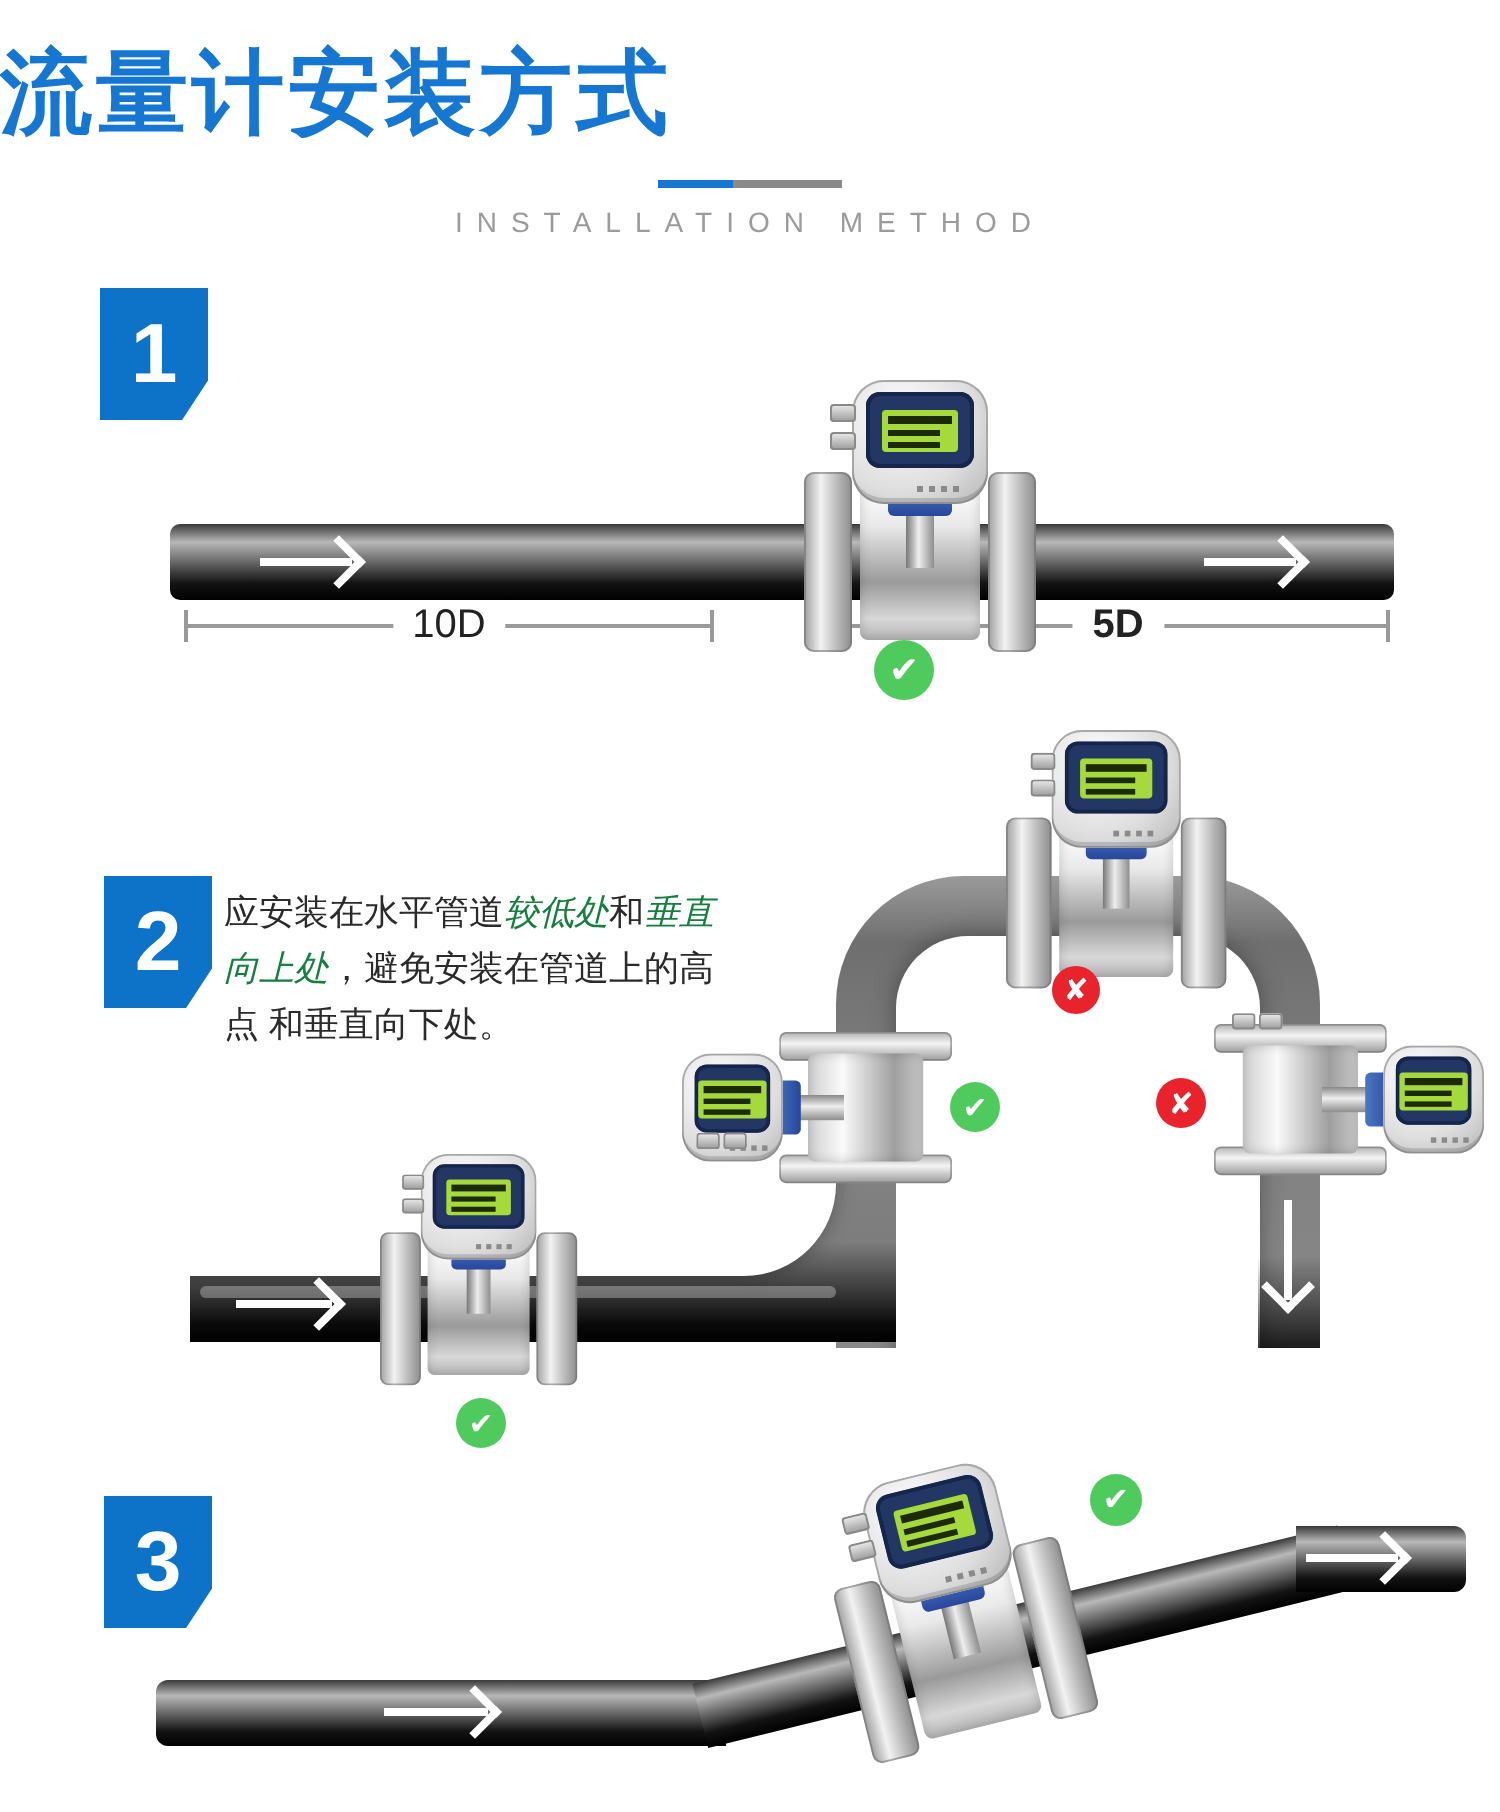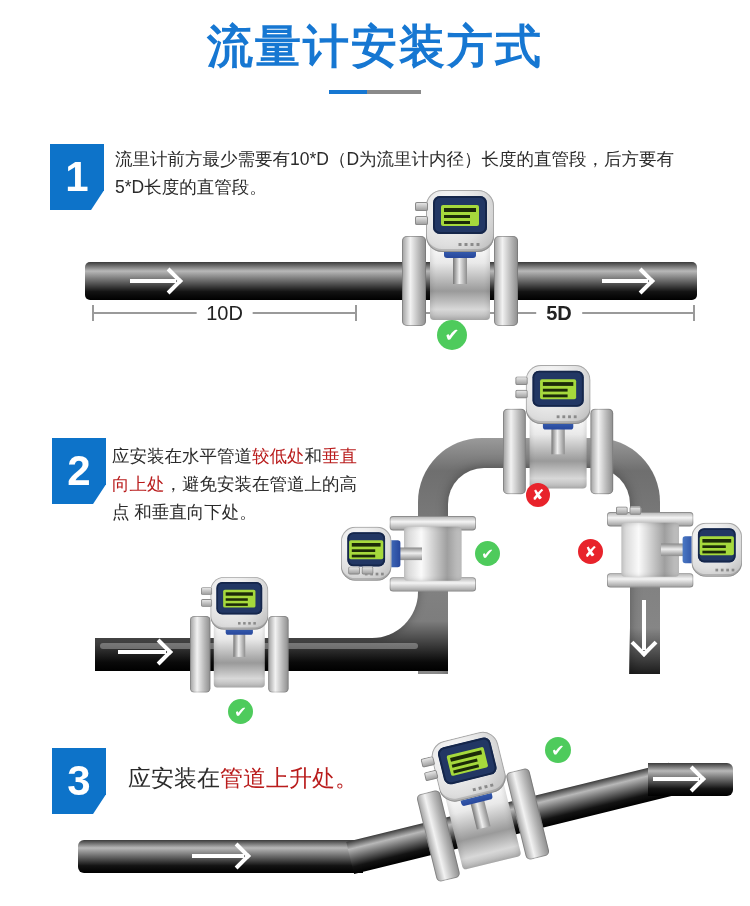--- a/index.html
+++ b/index.html
@@ -1,33 +1,33 @@
 <!DOCTYPE html>
 <html><head>
 <meta charset="utf-8">
 <style>
   html,body { margin:0; padding:0; background:#fff; }
   .page { position:relative; width:750px; height:906px; margin:0 auto; background:#fff; overflow:hidden;
           font-family:"Liberation Sans","DejaVu Sans",sans-serif; }
 
   
-  .title { margin:0; padding-top:16px; text-align:center; color:#1677d2;
+  .title { margin:0; padding-top:16px; text-align:left; color:#1677d2;
            font-size:46px; font-weight:800; letter-spacing:2px; }
   .divider { width:92px; height:4px; margin:12px auto 9px auto;
              background:linear-gradient(90deg,#1677d2 0 41%,#8a8a8a 41% 100%); }
   .subtitle { text-align:center; color:#9b9b9b; font-size:14px; letter-spacing:7px; font-weight:500; }
 
   
   .badge { position:absolute; width:54px; height:66px; background:#0d73c9; color:#fff;
            font-size:42px; font-weight:700; display:flex; align-items:center; justify-content:center;
            clip-path:polygon(0 0,100% 0,100% 70%,76% 100%,0 100%); z-index:4; }
 
   
   .sec-text { position:absolute; color:#2b2b2b; font-size:17.5px; line-height:28px; z-index:3; }
-  .hl { color:#b91c1c; }
+  .hl { color:#15803d;font-style:italic; }
 
   
   .pipe-dark { position:absolute; z-index:1; border-radius:5px;
     background:linear-gradient(180deg,#3a3a3a 0%,#b8b8b8 24%,#777 45%,#131313 78%,#000 100%); }
   .arch { position:absolute; left:418px; top:438px; width:242px; height:236px; z-index:1;
           border-radius:64px 64px 0 0; overflow:hidden;
           background:linear-gradient(180deg,#9a9a9a 0%,#6f6f6f 14%,#7e7e7e 45%,#8a8a8a 100%); }
   .arch-in { position:absolute; left:30px; top:30px; width:182px; height:230px; background:#fff;
              border-radius:36px 36px 0 0; box-shadow:0 0 12px rgba(0,0,0,.35); }
   .elbow { position:absolute; left:95px; top:560px; width:353px; height:111px; z-index:1; overflow:hidden;
@@ -111,26 +111,24 @@
   .mvl .lug1 { left:8px;  top:56px; } .mvl .lug2 { left:23px; top:56px; }
   .mvr .lug1 { left:10px; top:-6px; } .mvr .lug2 { left:25px; top:-6px; }
 </style>
 </head>
 <body>
 
 <div class="page">
 
   <h1 class="title">流量计安装方式</h1>
   <div class="divider"></div>
+  <div class="subtitle">INSTALLATION METHOD</div>
 
   <div class="badge" style="left:50px; top:144px;">
     <span>1</span>
-  </div>
-  <div class="sec-text" style="left:115px; top:145px; width:572px;">
-    <span>流里计前方最少需要有10*D（D为流里计内径）长度的直管段，后方要有5*D长度的直管段。</span>
   </div>
 
   <div class="pipe-dark" style="left:85px; top:262px; width:612px; height:38px;"></div>
   <div class="arrow" style="left:130px; top:279px; width:46px;"></div>
   <div class="arrow" style="left:602px; top:279px; width:46px;"></div>
 
   <div class="dim" style="left:92px; top:312px; width:265px;">
     <span class="dim-label">10D</span>
   </div>
   <div class="dim" style="left:423px; top:312px; width:272px;font-weight:bold;">
@@ -245,23 +243,20 @@
         </div>
       <div class="btns"></div>
     </div>
   </div>
   <div class="mark check" style="left:228px; top:699px; width:25px; height:25px; font-size:15px;">
       <span>✔</span>
     </div>
 
   <div class="badge" style="left:52px; top:748px;">
     <span>3</span>
-  </div>
-  <div class="sec-text" style="left:128px; top:762px; width:330px; font-size:23px; line-height:32px;">
-    <span>应安装在</span><span class="hl">管道上升处。</span>
   </div>
 
   <div class="pipe-dark" style="left:78px; top:840px; width:285px; height:33px; border-radius:6px 0 0 6px;"></div>
   <div class="pipe-dark" style="left:350px; top:840px; width:332px; height:33px; transform:rotate(-13.8deg); transform-origin:6px 50%; border-radius:0;"></div>
   <div class="pipe-dark" style="left:648px; top:763px; width:85px; height:33px; border-radius:0 6px 6px 0;"></div>
   <div class="arrow" style="left:192px; top:854px; width:52px;"></div>
   <div class="arrow" style="left:653px; top:777px; width:46px;"></div>
 
   <div class="meter mh" style="left:425px; top:734px; transform:rotate(-13.8deg); transform-origin:58px 91px;">
     <div class="fl l"></div>

